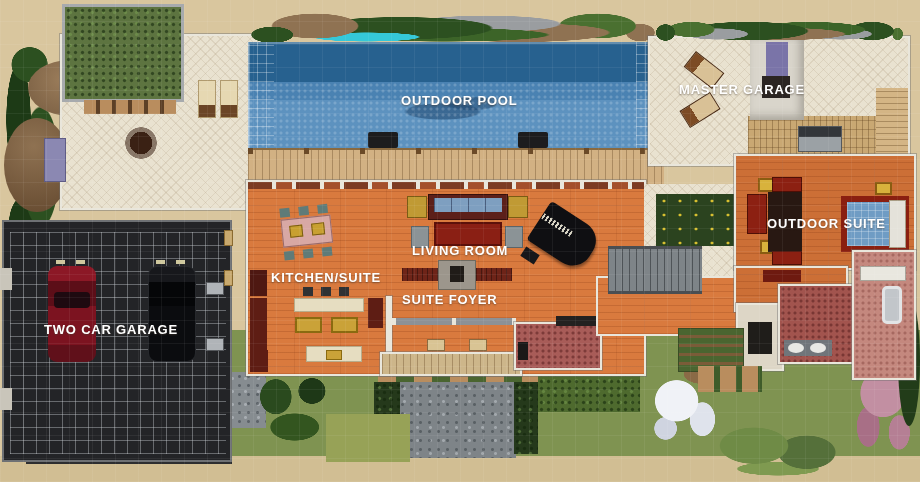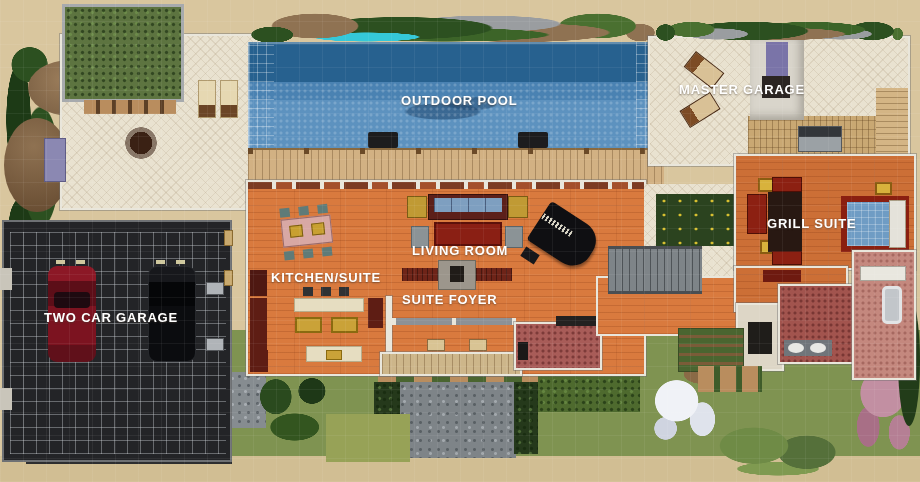--- a/index.html
+++ b/index.html
@@ -178,19 +178,19 @@
   </div>
   <div class="a" style="left:224px;top:230px;width:9px;height:16px;background:#c8a96e;border:1px solid #8a6a30"></div>
   <div class="a" style="left:224px;top:270px;width:9px;height:16px;background:#c8a96e;border:1px solid #8a6a30"></div>
   <div class="a" style="left:0;top:268px;width:12px;height:22px;background:#c9c5ba"></div>
   <div class="a" style="left:0;top:388px;width:12px;height:22px;background:#c9c5ba"></div>
 
   <div id="buildgrid"></div>
 
   <div class="label" style="left:401px;top:93px">OUTDOOR POOL</div>
   <div class="label" style="left:679px;top:82px">MASTER GARAGE</div>
-  <div class="label" style="left:767px;top:216px">GRILL SUITE</div>
+  <div class="label" style="left:767px;top:216px">OUTDOOR SUITE</div>
   <div class="label" style="left:412px;top:243px">LIVING ROOM</div>
   <div class="label" style="left:271px;top:270px">KITCHEN/SUITE</div>
   <div class="label" style="left:402px;top:292px">SUITE FOYER</div>
-  <div class="label" style="left:44px;top:310px">TWO CAR GARAGE</div>
+  <div class="label" style="left:44px;top:322px">TWO CAR GARAGE</div>
 
 </div>
 
 </body></html>

